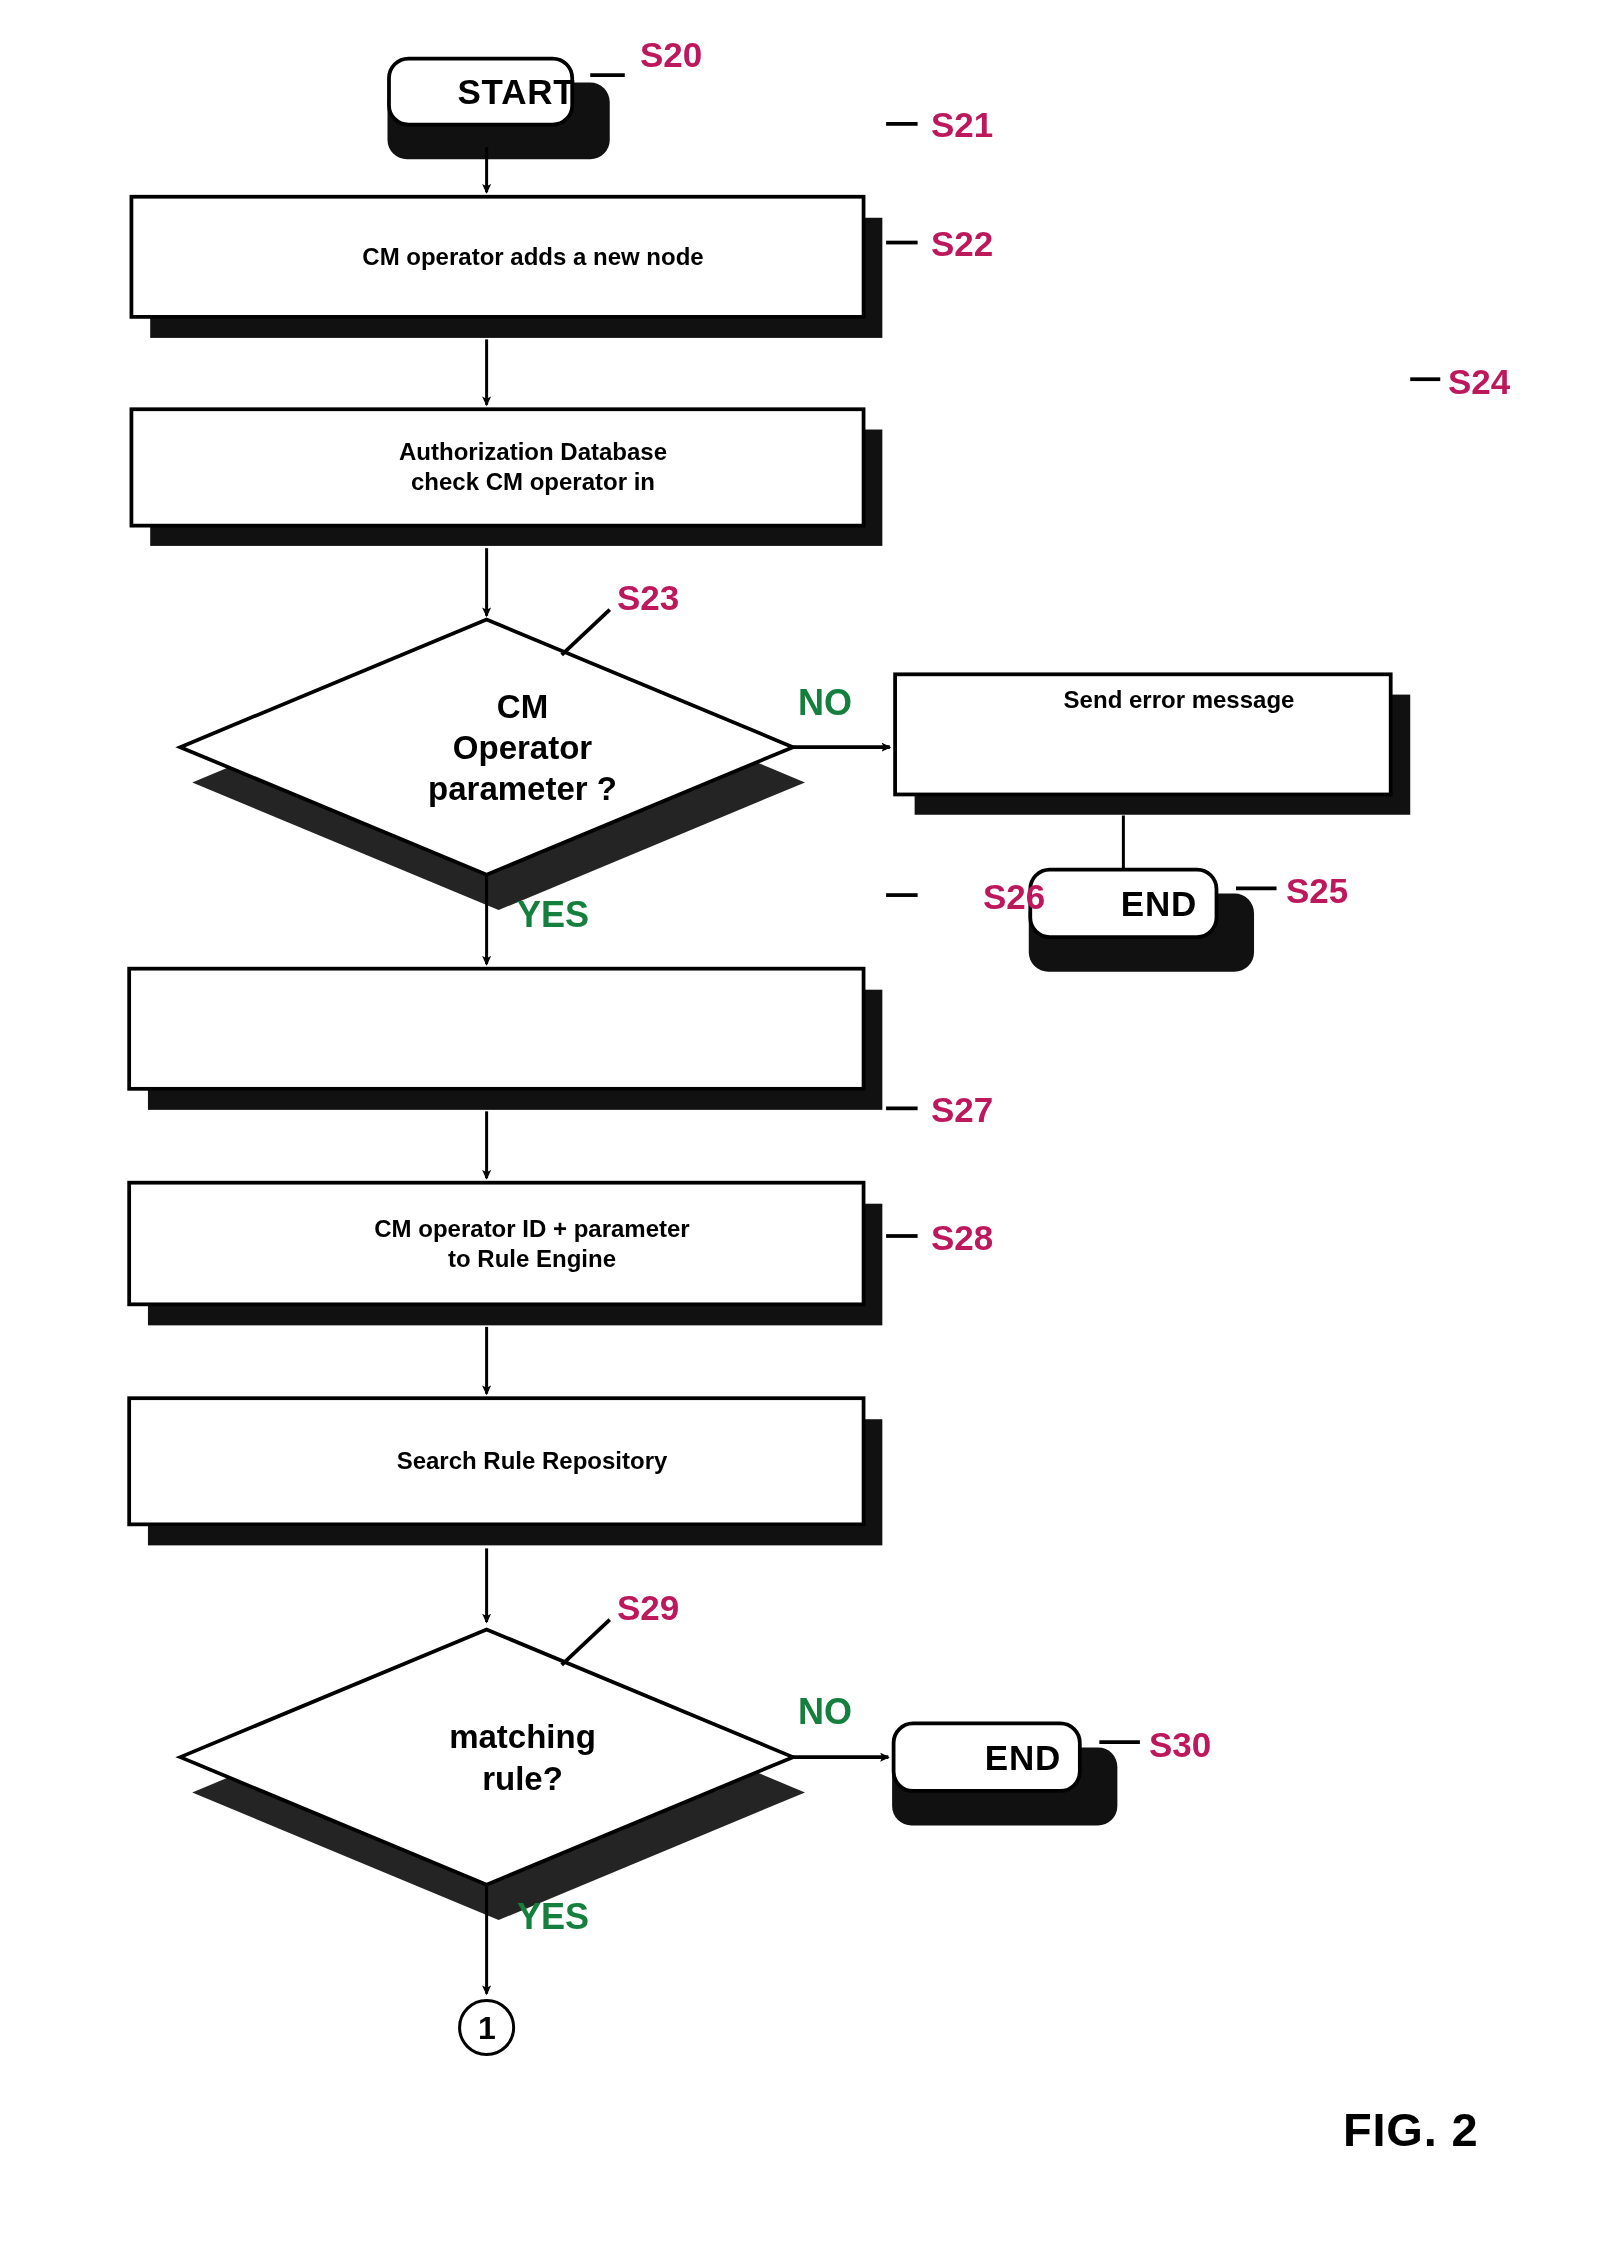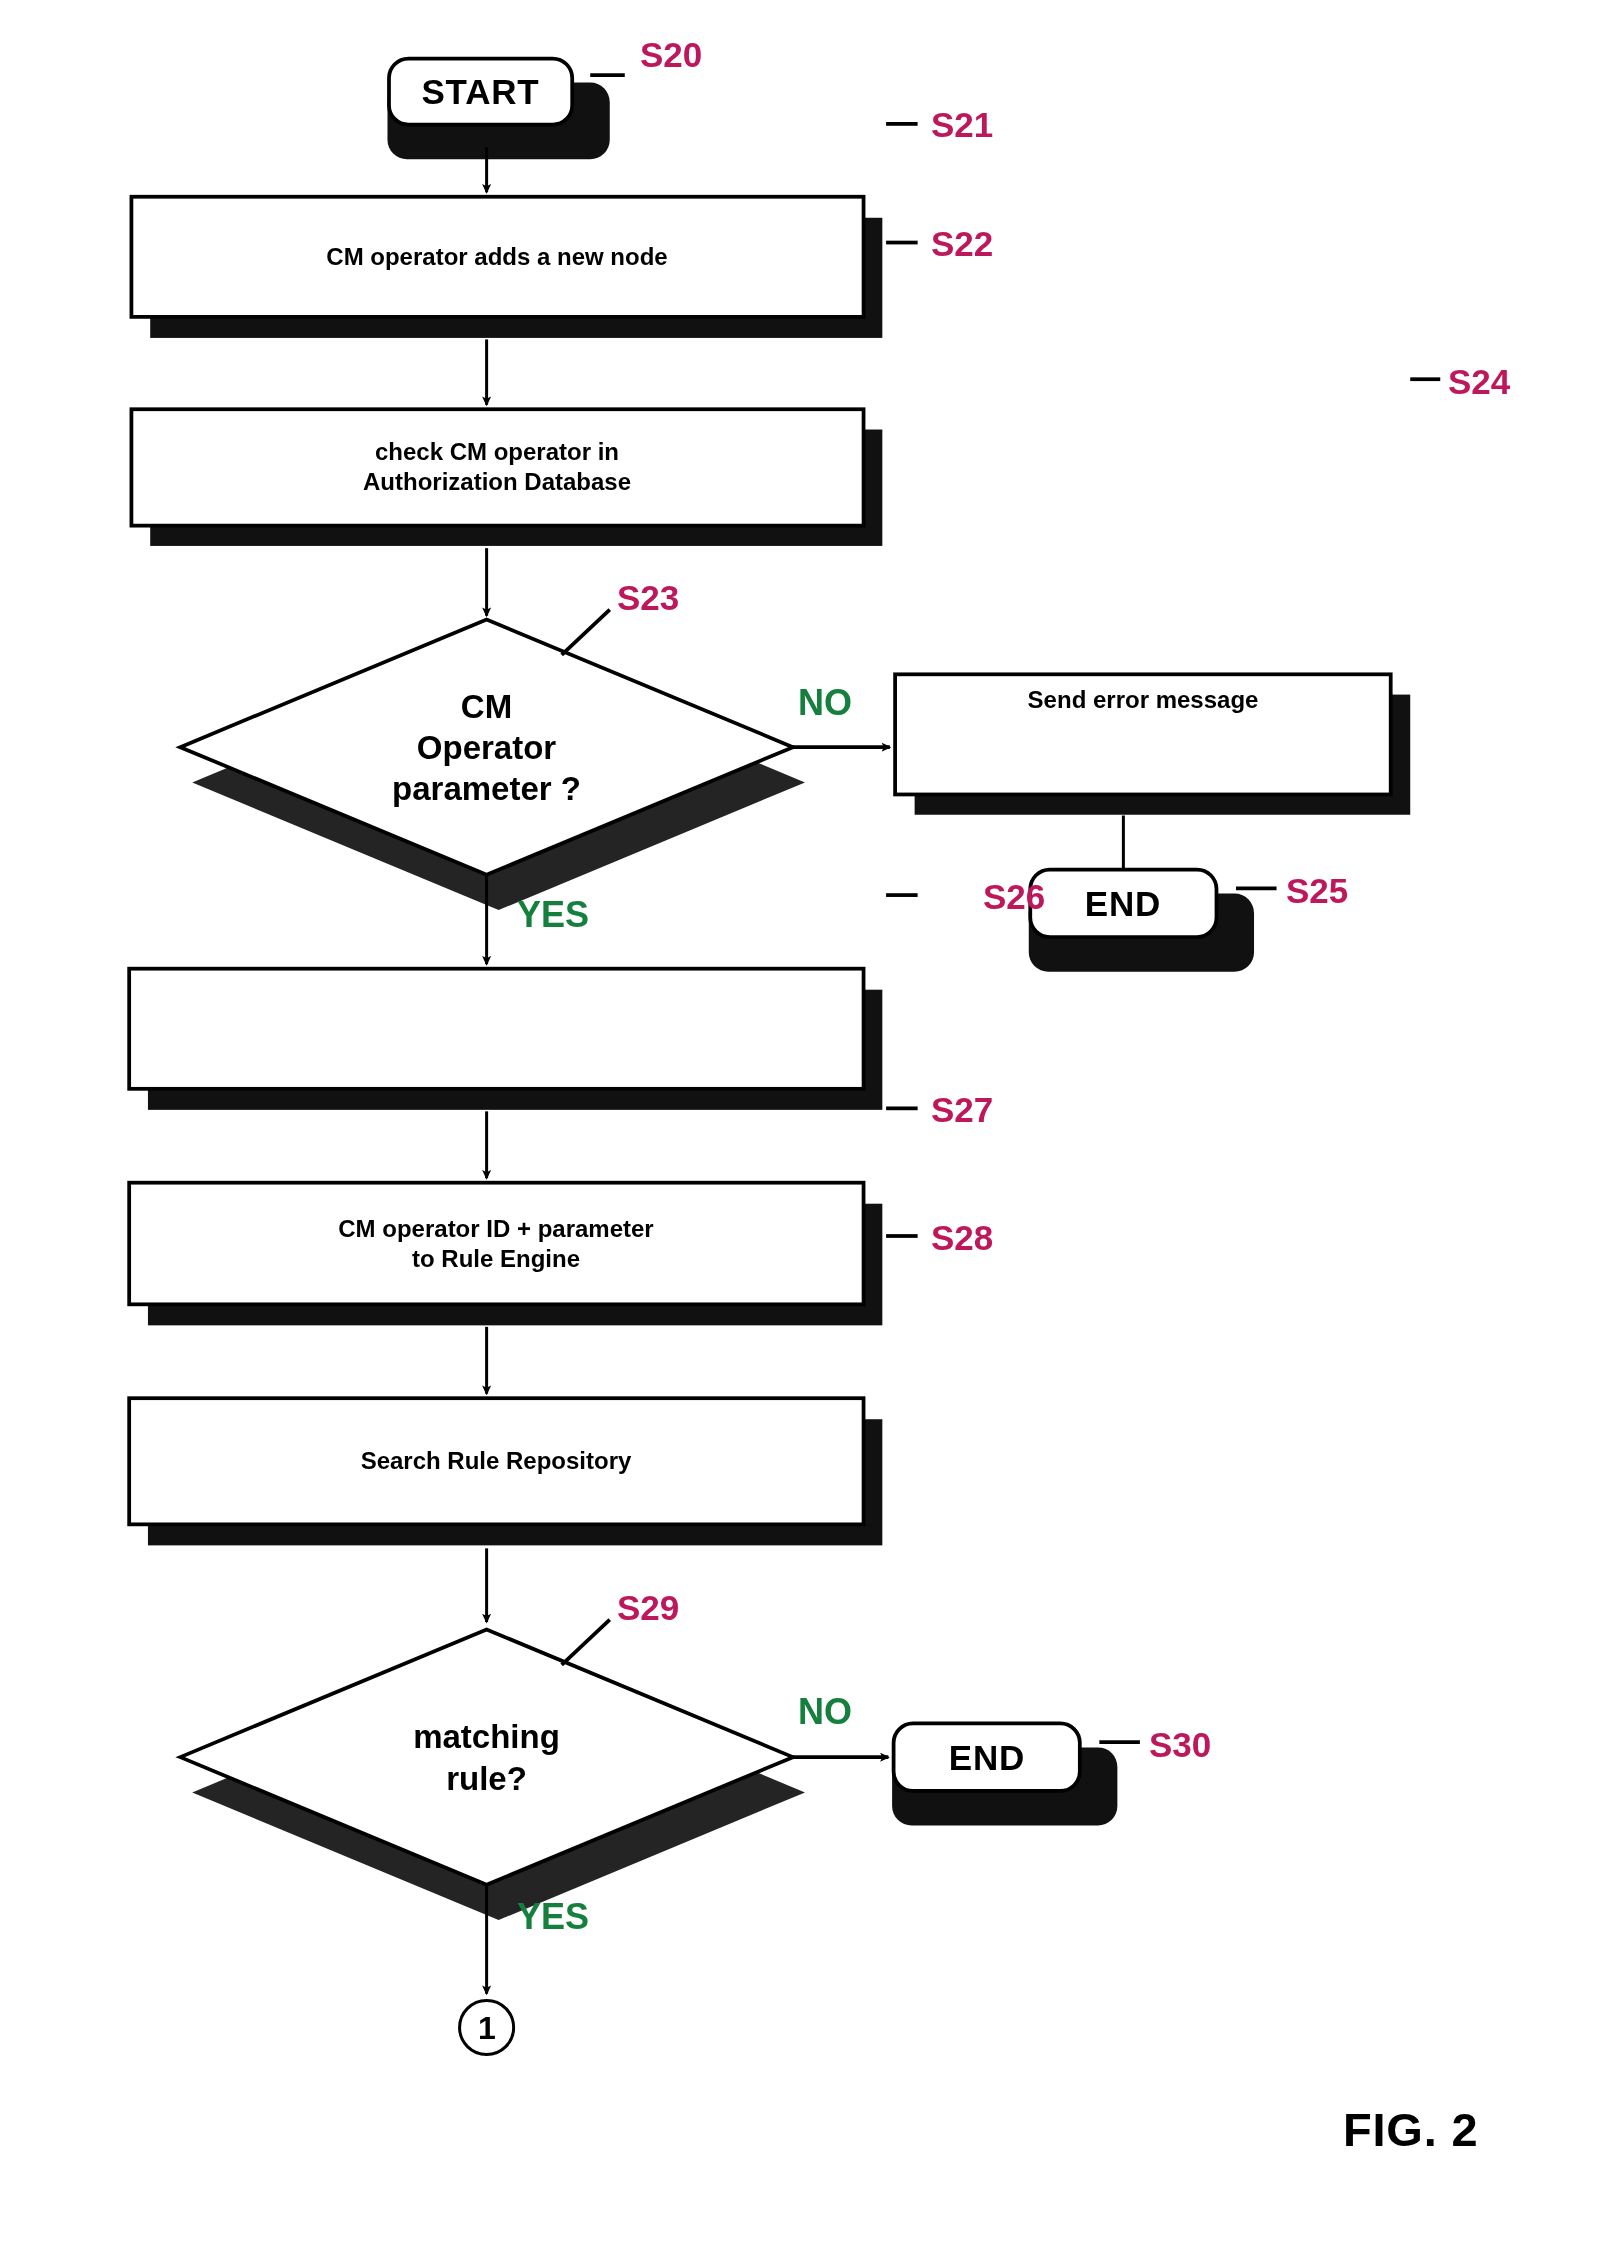--- a/index.html
+++ b/index.html
@@ -30,20 +30,21 @@
     flex-direction: column;
     align-items: center;
     justify-content: center;
     text-align: center;
     font-family: "Liberation Sans", sans-serif;
     font-weight: bold;
     color: #000000;
     line-height: 1.25;
     white-space: pre;
     pointer-events: none;
+    padding-left: 36px;
   }
   .terminator-text { font-size: 35px; letter-spacing: 0.8px; }
   .process-text   { font-size: 24px; }
   .decision-text  { font-size: 33px; }
   .ref-label {
     position: absolute;
     font-family: "Liberation Sans", sans-serif;
     font-weight: bold;
     font-size: 35px;
     color: #be185d;
@@ -179,22 +180,22 @@
     <circle cx="648" cy="2700" r="36" fill="#ffffff" stroke="#000000" stroke-width="4"></circle>
   </svg>
 
   <div class="node-text terminator-text" style="left:389px; top:59px; width:183px; height:66px;">START</div>
   <div class="ref-label" style="left:640px; top:35px;">S20</div>
 
   <div class="node-text process-text" style="left:131px; top:197px; width:732px; height:120px;">CM operator adds a new node</div>
   <div class="ref-label" style="left:931px; top:105px;">S21</div>
 
   <div class="node-text process-text" style="left:131px; top:409px; width:732px; height:116px;">
+    <span>Authorization Database</span>
     <span>check CM operator in</span>
-    <span>Authorization Database</span>
   </div>
   <div class="ref-label" style="left:931px; top:224px;">S22</div>
 
   <div class="node-text decision-text" style="left:299px; top:661px; width:375px; height:173px;">
     <span>CM</span>
     <span>Operator</span>
     <span>parameter ?</span>
   </div>
   <div class="ref-label" style="left:617px; top:578px;">S23</div>
 

